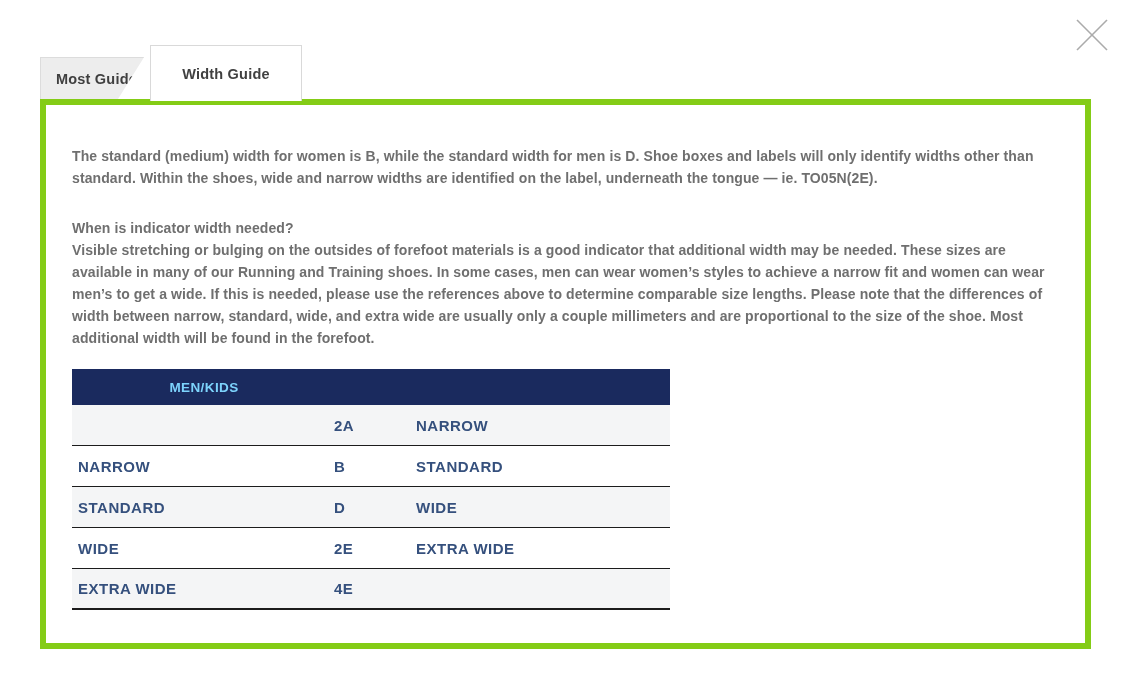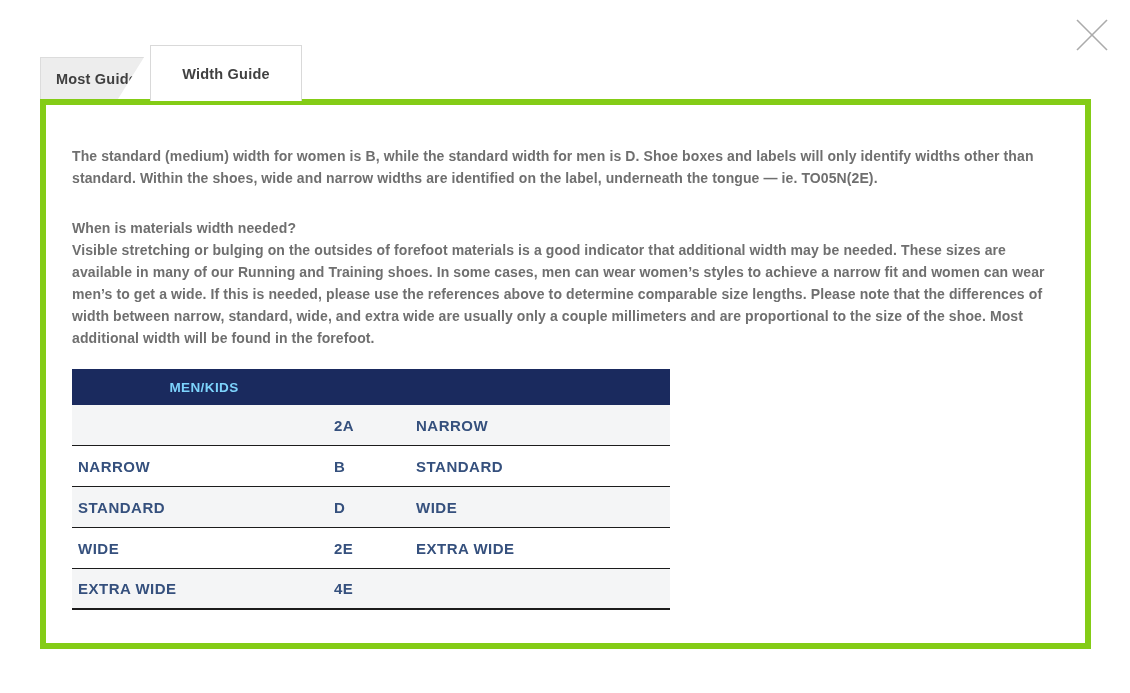--- a/index.html
+++ b/index.html
@@ -118,21 +118,21 @@
   <div class="tab tab-active">
     <span>Width Guide</span>
   </div>
 
   <div class="panel">
     <div class="panel-inner">
 
       <p class="copy para-intro">The standard (medium) width for women is B, while the standard width for men is D. Shoe boxes and labels will only identify widths other than standard. Within the shoes, wide and narrow widths are identified on the label, underneath the tongue — ie. TO05N(2E).</p>
 
       <div class="copy para-block">
-        <div>When is materials width needed?</div>
+        <div>When is indicator width needed?</div>
         <div>Visible stretching or bulging on the outsides of forefoot materials is a good indicator that additional width may be needed. These sizes are available in many of our Running and Training shoes. In some cases, men can wear women’s styles to achieve a narrow fit and women can wear men’s to get a wide. If this is needed, please use the references above to determine comparable size lengths. Please note that the differences of width between narrow, standard, wide, and extra wide are usually only a couple millimeters and are proportional to the size of the shoe. Most additional width will be found in the forefoot.</div>
       </div>
 
       <div class="wtable">
 
         <div class="wtable-header">
           <div class="hcell col-a">MEN/KIDS</div>
           <div class="hcell col-b"></div>
         </div>
 

